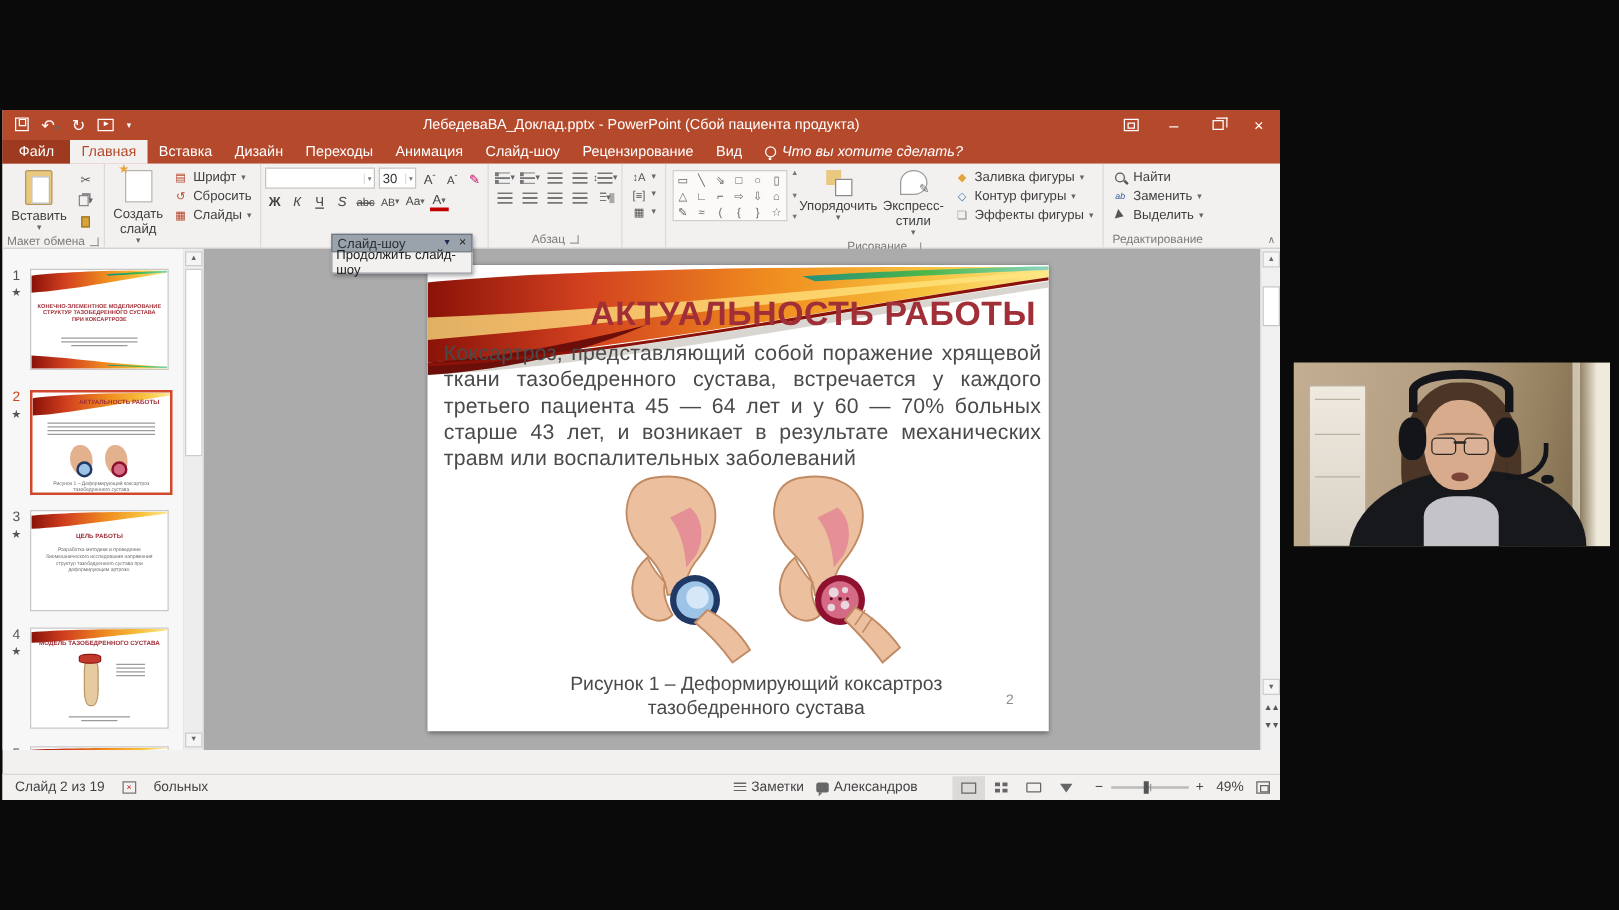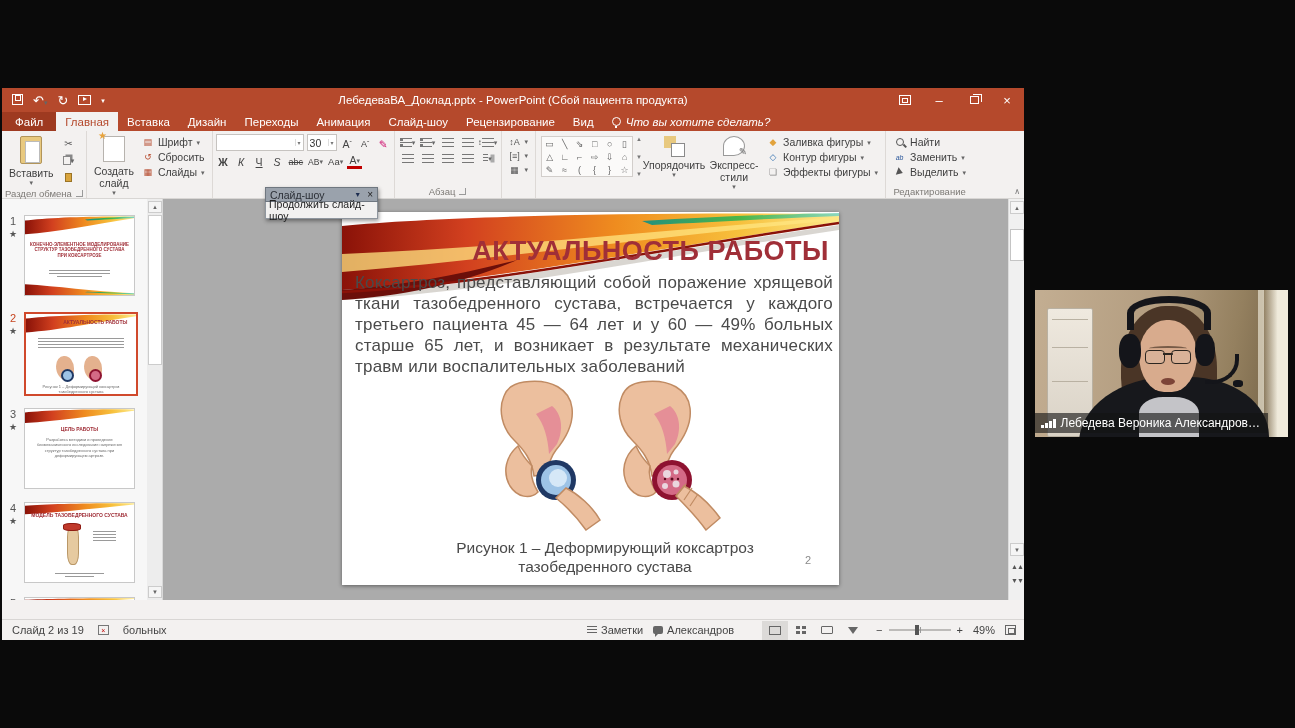--- a/index.html
+++ b/index.html
@@ -255,21 +255,21 @@
             <button class="mbtn">
                 <span style="width:8px;height:9px;border:1px solid #888;box-shadow:2px -2px 0 -0.5px #888;"></span>
                 <span class="caret">▾</span>
               </button>
             <button class="mbtn">
                 <span style="width:7px;height:9px;background:#d9a43c;border:1px solid #9b7426;"></span>
               </button>
           </div>
         </div>
         <div class="glabelrow">
-            <span class="glabel">Раздел обмена</span>
+            <span class="glabel">Макет обмена</span>
             <span class="launcher"></span>
           </div>
       </div>
 
       <div class="rgroup">
         <div class="rbody">
           <button class="bigbtn" style="width:48px;">
             <span class="ic-newslide"></span>
             <span class="biglbl">Создать слайд</span>
             <span class="caret">▾</span>
@@ -449,20 +449,24 @@
                 <span>Контур фигуры</span>
                 <span class="caret">▾</span>
               </button>
             <button class="sbtn">
                 <span class="sico" style="color:#888;">❏</span>
                 <span>Эффекты фигуры</span>
                 <span class="caret">▾</span>
               </button>
           </div>
         </div>
+        <div class="glabelrow">
+            <span class="glabel">Рисование</span>
+            <span class="launcher"></span>
+          </div>
       </div>
 
       <div class="rgroup" style="border-right:none;">
         <div class="stackcol" style="flex:1;">
           <button class="sbtn">
               <span class="editico">
                 <span class="ic-mag"></span>
               </span>
               <span>Найти</span>
             </button>
@@ -600,21 +604,21 @@
         <div class="slide">
           <svg style="position:absolute;left:0;top:0;width:100%;height:92px;" viewBox="0 0 497 92" preserveAspectRatio="none">
             <path d="M0,82 C140,74 300,42 497,13 L497,18 C300,48 150,80 0,88 Z" fill="#c9c4be" opacity="0.7"></path>
             <path d="M0,14 L0,78 C150,70 300,38 497,10 L497,2 C300,0 100,4 0,14 Z" fill="url(#wg)"></path>
             <path d="M0,42 C160,36 320,18 497,5 L497,8 C330,22 170,46 0,60 Z" fill="#ffe582" opacity="0.75"></path>
             <path d="M0,78 C60,74 120,62 175,48 C120,72 60,84 0,88 Z" fill="#6c0f0a"></path>
             <path d="M0,80 C150,72 300,40 497,11" fill="none" stroke="#8a1208" stroke-width="2.5"></path>
             <path d="M300,9 C380,4 450,2 497,1 L497,4 C440,6 370,10 310,13 Z" fill="url(#tg)" opacity="0.9"></path>
           </svg>
           <div class="slide-title">АКТУАЛЬНОСТЬ РАБОТЫ</div>
-          <div class="slide-body">Коксартроз, представляющий собой поражение хрящевой ткани тазобедренного сустава, встречается у каждого третьего пациента  45 — 64 лет и у 60 — 49% больных старше 65 лет, и возникает в результате механических травм или воспалительных заболеваний</div>
+          <div class="slide-body">Коксартроз, представляющий собой поражение хрящевой ткани тазобедренного сустава, встречается у каждого третьего пациента  45 — 64 лет и у 60 — 70% больных старше 43 лет, и возникает в результате механических травм или воспалительных заболеваний</div>
 
           <svg class="figs" width="230" height="152" viewBox="0 0 230 152">
 
             <g>
               <path d="M30,2 C58,-2 76,10 78,28 C80,44 72,58 62,70 C56,78 54,86 55,94 L40,96 C38,80 30,70 20,60 C8,48 4,30 10,16 C14,6 22,3 30,2 Z" fill="#ecbf9e" stroke="#c08b63" stroke-width="1.5"></path>
               <path d="M58,26 C68,34 70,50 63,64 L55,74 C54,58 50,44 42,34 Z" fill="#e58f97"></path>
               <path d="M24,66 C12,76 8,92 16,106 C23,117 36,120 44,112 C38,102 36,94 38,86 C32,80 27,73 24,66 Z" fill="#ecbf9e" stroke="#c08b63" stroke-width="1.5"></path>
               <circle cx="62" cy="100" r="20" fill="#1f3864"></circle>
               <circle cx="62" cy="100" r="15" fill="#9dc3e6"></circle>
               <circle cx="64" cy="98" r="9" fill="#d6e8f7"></circle>
@@ -709,23 +713,14 @@
     <div class="cam-brow"></div>
     <div class="cam-glasses">
         <i></i>
       </div>
     <div class="cam-mouth"></div>
     <div class="cam-headband"></div>
     <div class="cam-earcupL"></div>
     <div class="cam-earcupR"></div>
     <div class="cam-micboom"></div>
     <div class="cam-mictip"></div>
-    <div class="cam-name">
-      <span class="sigbars">
-          <i style="height:3px;"></i>
-          <i style="height:5px;"></i>
-          <i style="height:7px;"></i>
-          <i style="height:9px;"></i>
-        </span>
-      <span>Лебедева Вероника Александров…</span>
-    </div>
   </div>
 </div>
 
 </body></html>

